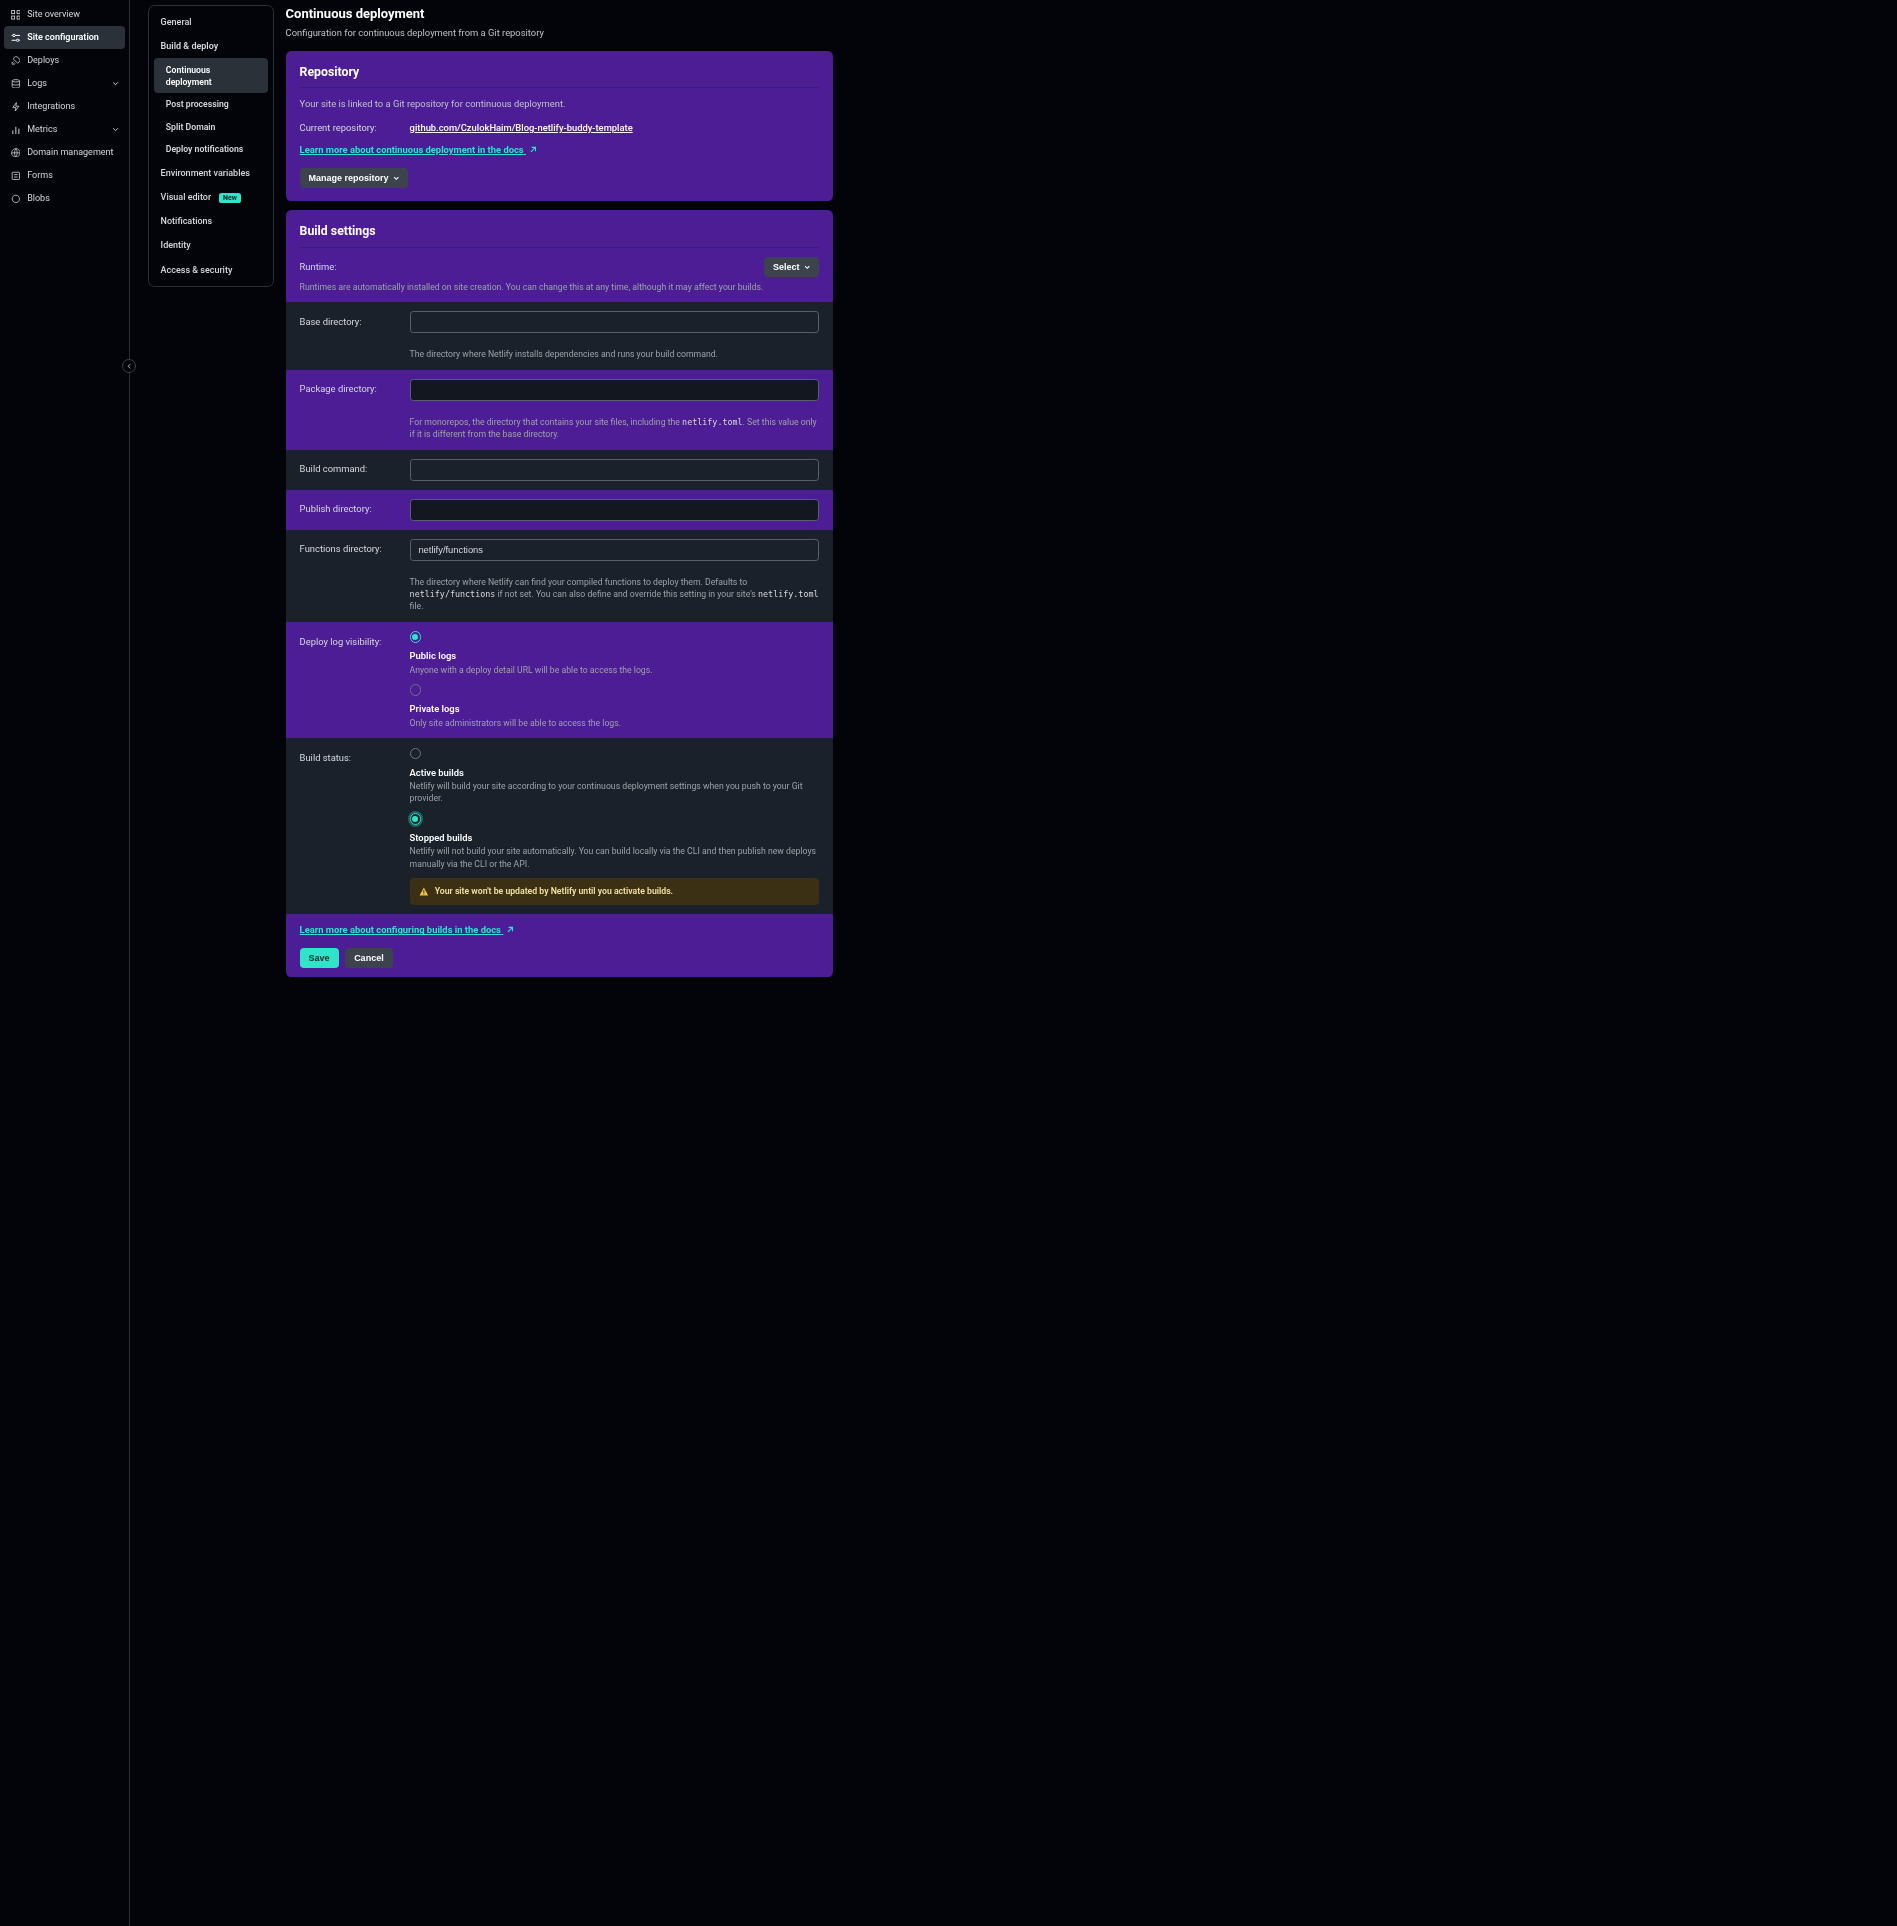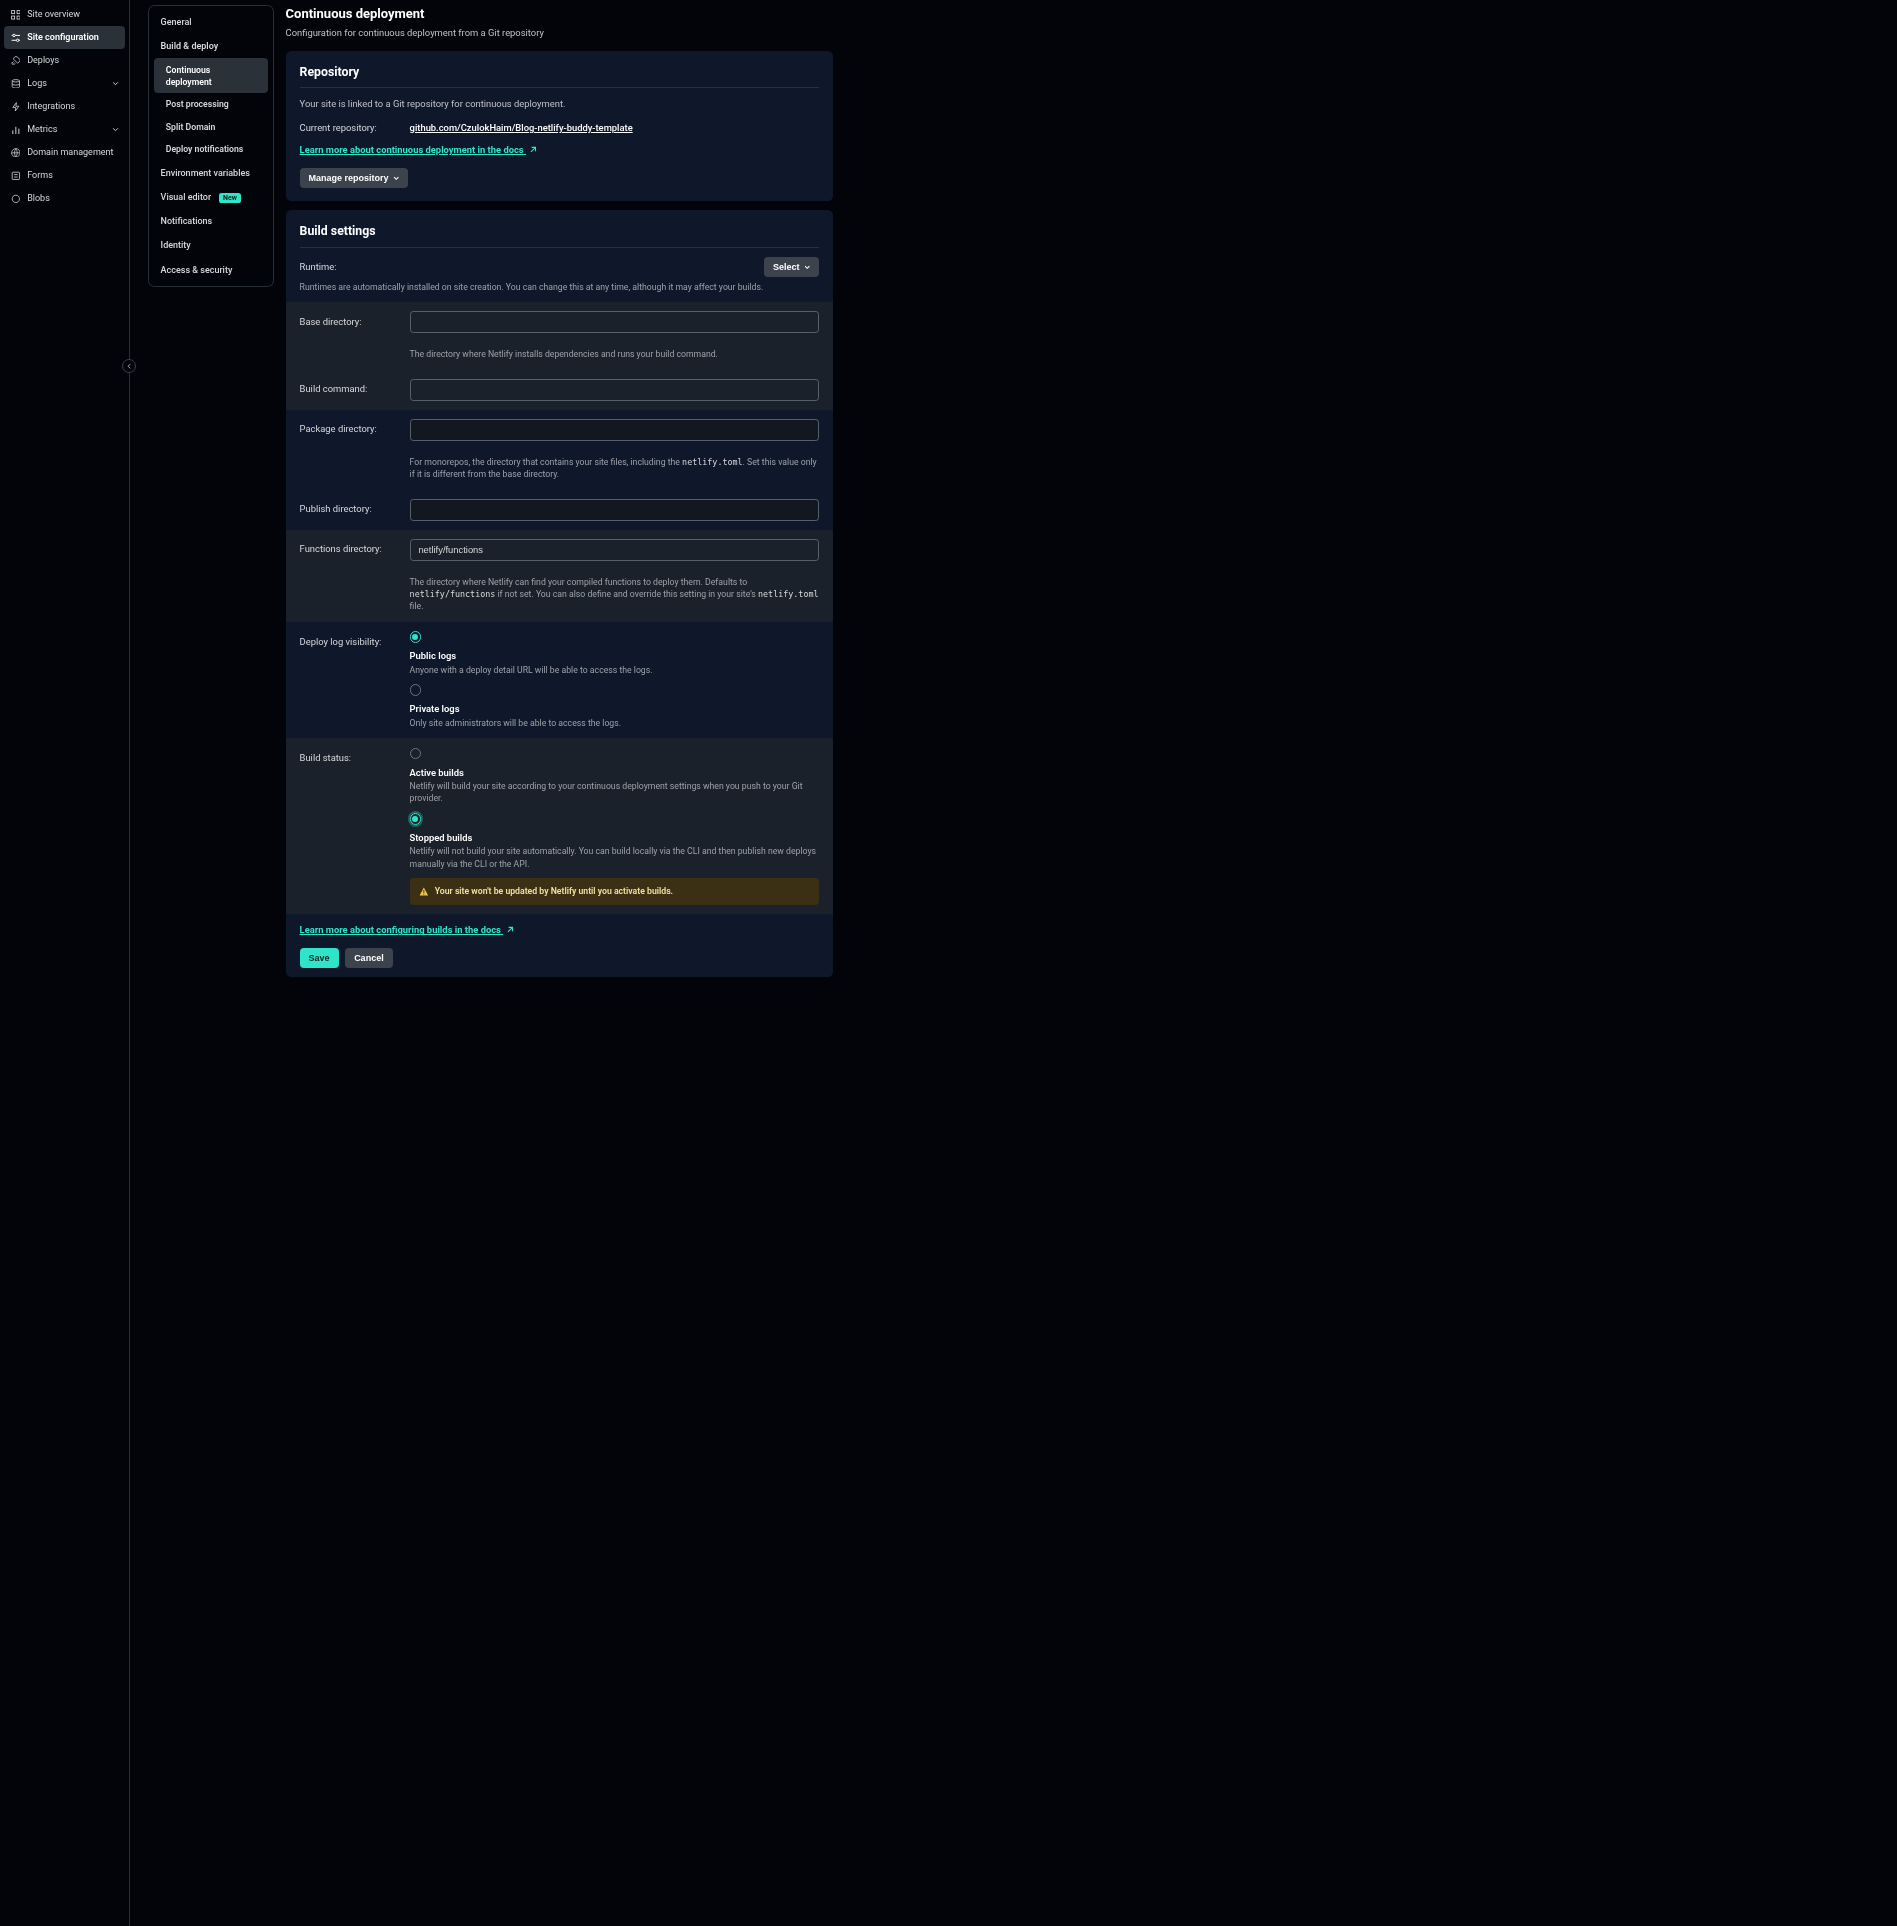--- a/index.html
+++ b/index.html
@@ -88,21 +88,21 @@
   border-radius: 2.6px;
   margin-left: 5.2px;
 }
 
 
 .main { flex: 1; padding: 5.2px 9px 19.4px 11.6px; max-width: 568px;}
 h1.page-title { color: #fff; font-size: 13px; font-weight: 700; margin-bottom: 2.6px; }
 .page-sub { color: #c0c3c8; font-size: 9.4px; margin-bottom: 11.6px; }
 
 .card {
-  background: #0f172a;
+  background: #4c1d95;
   border-radius: 5.2px;
   margin-bottom: 9px;
 }
 .card-pad { padding: 13px 14px; }
 .card h2 { color: #fff; font-size: 12.3px; font-weight: 700; padding-bottom: 6.5px; border-bottom: 0.6px solid #2a3038; margin-bottom: 9px;}
 .card p.desc { color: #c0c3c8; margin-bottom: 10.3px; }
 
 .kv-row { display: flex; margin-bottom: 9px; align-items:flex-start;}
 .kv-label { width: 110px; color: #d7d9dc; flex-shrink: 0; }
 .kv-value { flex: 1; }
@@ -359,34 +359,34 @@
       </div>
 
       <div class="form-row alt">
         <div class="form-label">Base directory:</div>
         <div class="form-field">
           <input type="text" value="" style="">
           <div class="field-help">The directory where Netlify installs dependencies and runs your build command.</div>
         </div>
       </div>
 
-      <div class="form-row alt">
-        <div class="form-label">Build command:</div>
-        <div class="form-field">
-          <input type="text" value="" style="">
-        </div>
-      </div>
-
       <div class="form-row">
         <div class="form-label">Package directory:</div>
         <div class="form-field">
           <input type="text" value="" style="">
           <div class="field-help">
             <span>For monorepos, the directory that contains your site files, including the </span><code class="inline">netlify.toml</code><span>. Set this value only if it is different from the base directory.</span>
           </div>
+        </div>
+      </div>
+
+      <div class="form-row alt">
+        <div class="form-label">Build command:</div>
+        <div class="form-field">
+          <input type="text" value="" style="">
         </div>
       </div>
 
       <div class="form-row">
         <div class="form-label">Publish directory:</div>
         <div class="form-field">
           <input type="text" value="" style="">
         </div>
       </div>
 

